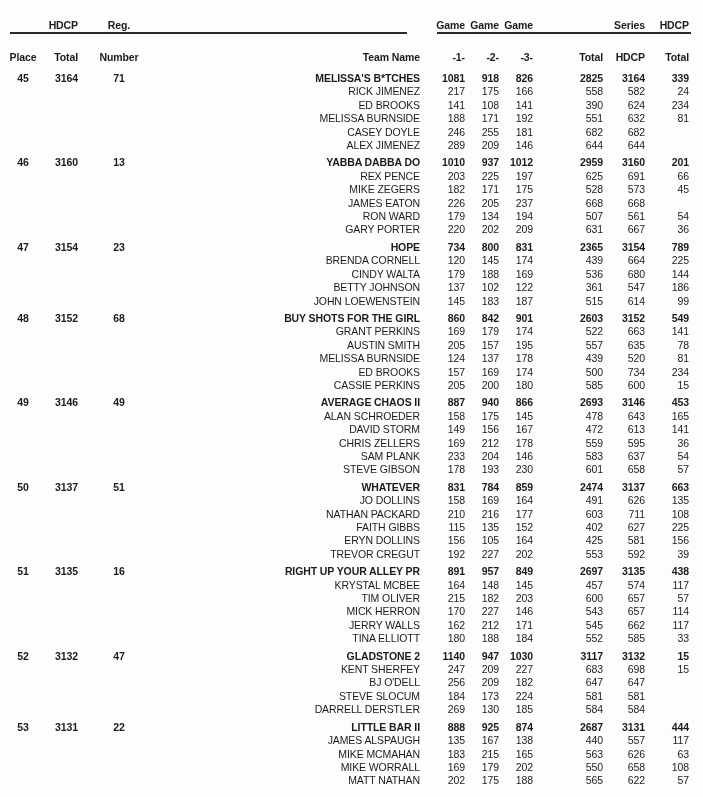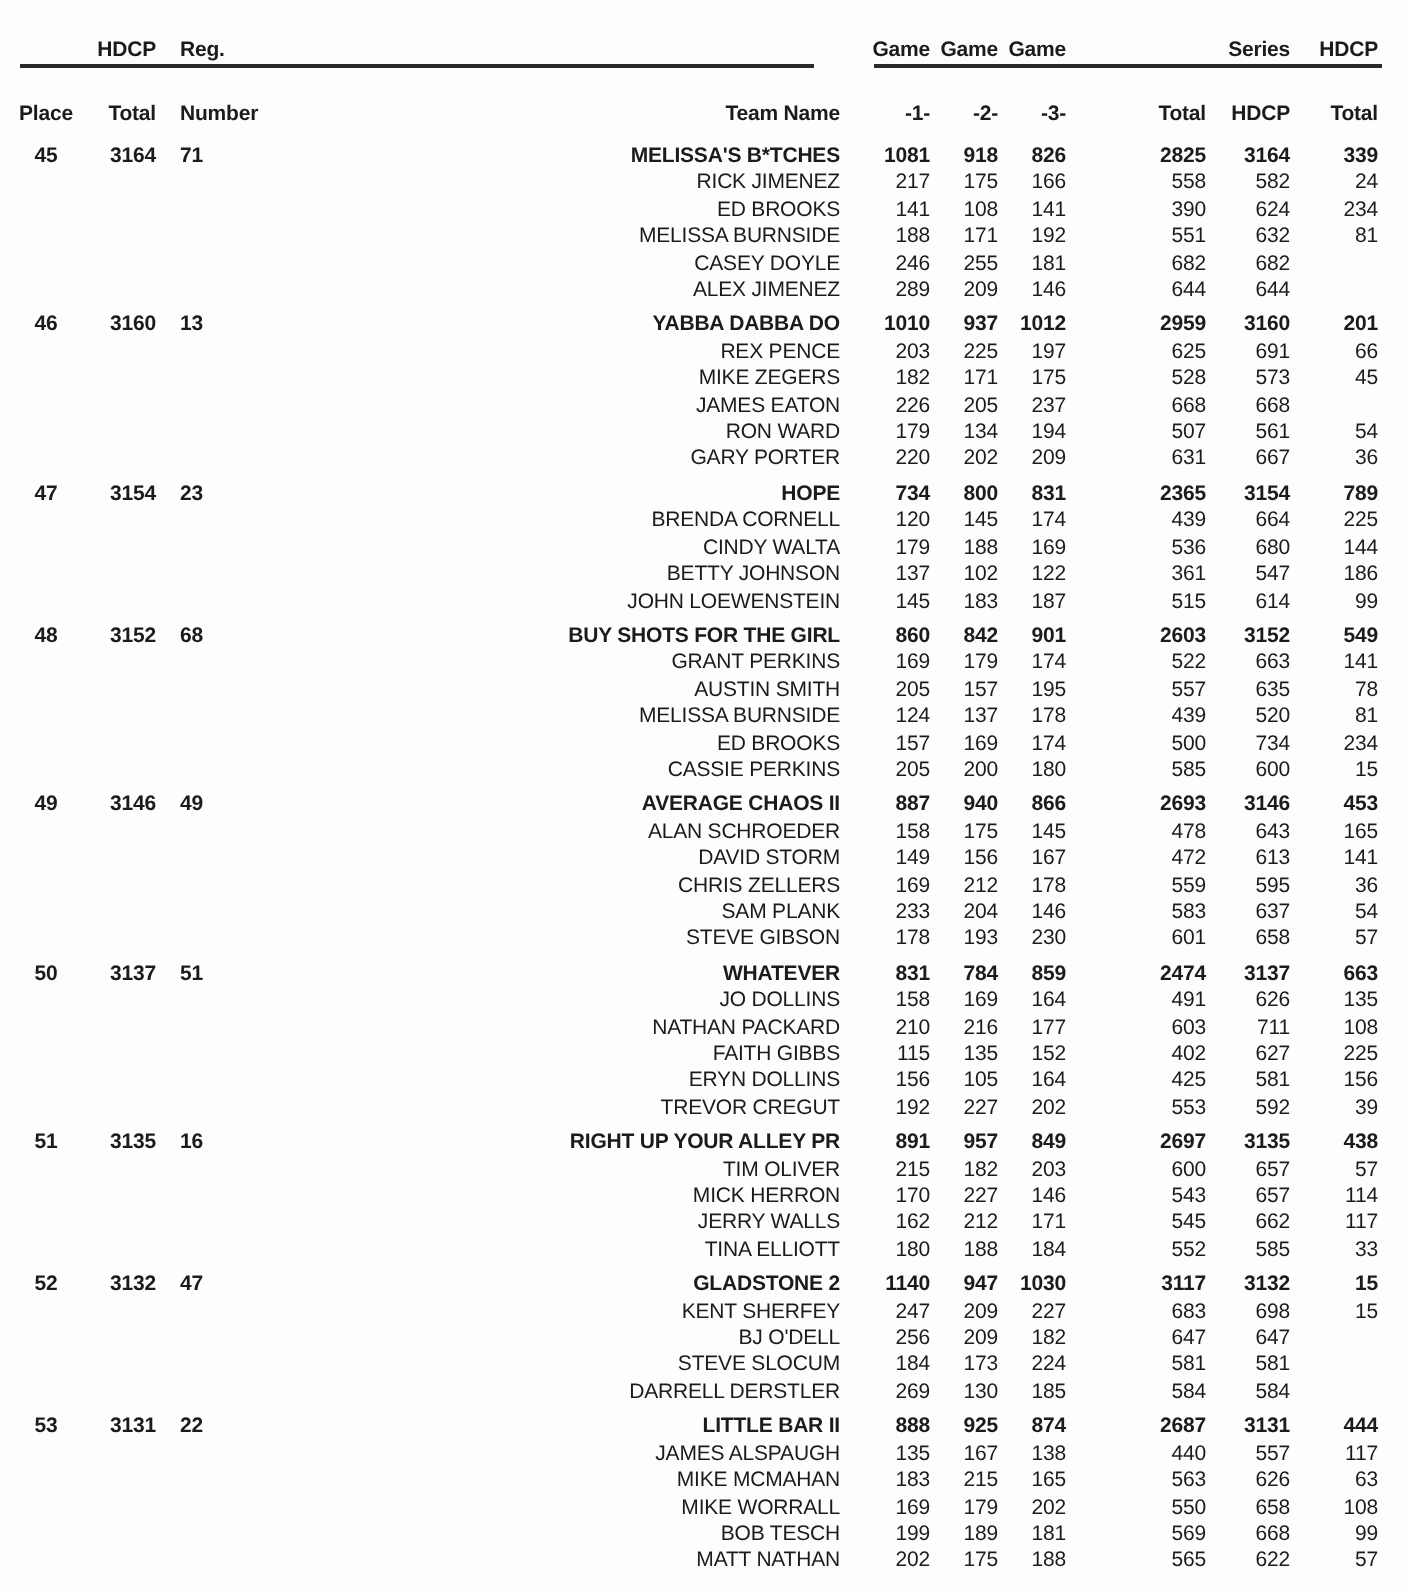--- a/index.html
+++ b/index.html
@@ -42,21 +42,21 @@
     height: 28px;
   }
   thead th .h-top, thead th .h-bottom {
     display: block;
     line-height: 11.5px;
     margin-top: 20px;
   }
   
   .c-place   { text-align: center; }
   .c-hdcpt   { text-align: right; padding-right: 12px; }
-  .c-reg     { text-align: left; padding-right: 4px; }
+  .c-reg     { text-align: center; padding-right: 4px; }
   .c-team    { text-align: right;  padding-left: 6px; }
   .c-num     { text-align: right; padding-right: 3px; }
   
   tr.team-row td {
     font-weight: bold;
     padding-top: 4px;
   }
   tr.player-row td {
     font-weight: normal;
   }
@@ -564,20 +564,32 @@
           <td class="c-num">957</td>
           <td class="c-num">849</td>
           <td class="c-num">2697</td>
           <td class="c-num">3135</td>
           <td class="c-num">438</td>
         </tr>
         <tr class="player-row">
           <td class="c-place"></td>
           <td class="c-hdcpt"></td>
           <td class="c-reg"></td>
+          <td class="c-team">KRYSTAL MCBEE</td>
+          <td class="c-num">164</td>
+          <td class="c-num">148</td>
+          <td class="c-num">145</td>
+          <td class="c-num">457</td>
+          <td class="c-num">574</td>
+          <td class="c-num">117</td>
+        </tr>
+        <tr class="player-row">
+          <td class="c-place"></td>
+          <td class="c-hdcpt"></td>
+          <td class="c-reg"></td>
           <td class="c-team">TIM OLIVER</td>
           <td class="c-num">215</td>
           <td class="c-num">182</td>
           <td class="c-num">203</td>
           <td class="c-num">600</td>
           <td class="c-num">657</td>
           <td class="c-num">57</td>
         </tr>
         <tr class="player-row">
           <td class="c-place"></td>
@@ -720,32 +732,20 @@
           <td class="c-num">179</td>
           <td class="c-num">202</td>
           <td class="c-num">550</td>
           <td class="c-num">658</td>
           <td class="c-num">108</td>
         </tr>
         <tr class="player-row">
           <td class="c-place"></td>
           <td class="c-hdcpt"></td>
           <td class="c-reg"></td>
-          <td class="c-team">BOB TESCH</td>
-          <td class="c-num">199</td>
-          <td class="c-num">189</td>
-          <td class="c-num">181</td>
-          <td class="c-num">569</td>
-          <td class="c-num">668</td>
-          <td class="c-num">99</td>
-        </tr>
-        <tr class="player-row">
-          <td class="c-place"></td>
-          <td class="c-hdcpt"></td>
-          <td class="c-reg"></td>
           <td class="c-team">MATT NATHAN</td>
           <td class="c-num">202</td>
           <td class="c-num">175</td>
           <td class="c-num">188</td>
           <td class="c-num">565</td>
           <td class="c-num">622</td>
           <td class="c-num">57</td>
         </tr>
       </tbody>
   </table>

